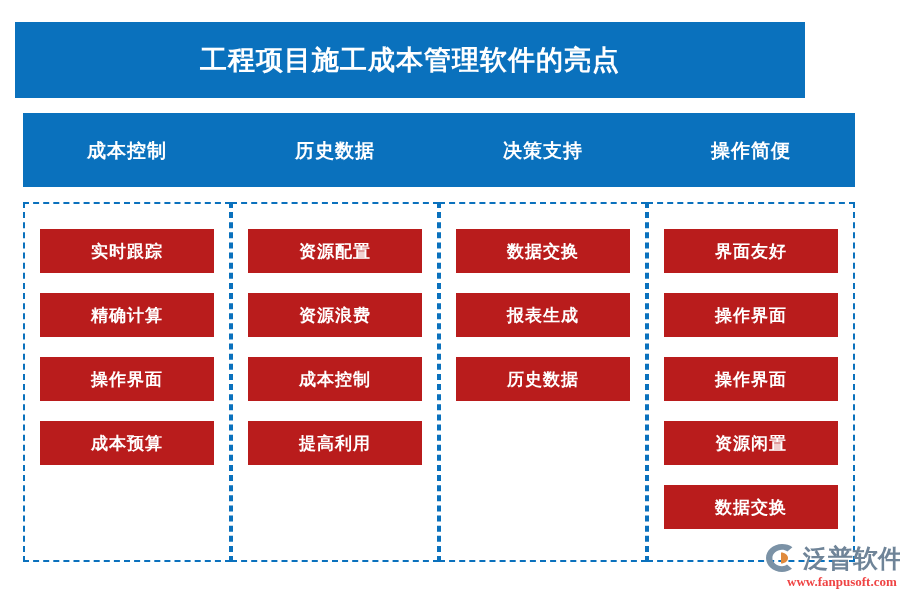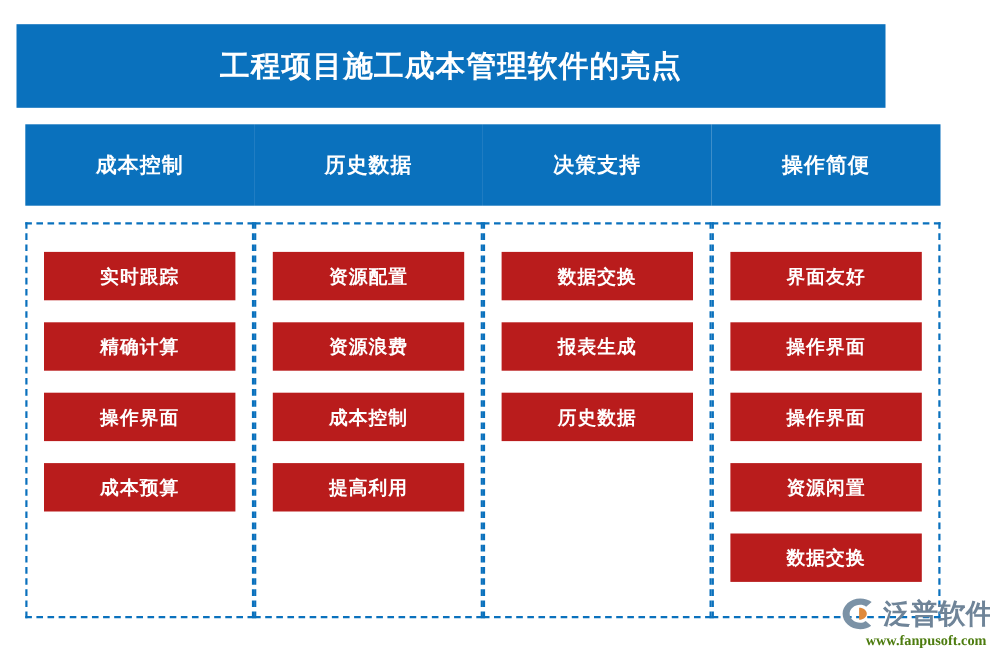--- a/index.html
+++ b/index.html
@@ -161,21 +161,21 @@
     font-family: "Liberation Serif", "DejaVu Serif", serif;
     font-size: 25px;
     font-weight: bold;
     line-height: 1;
     letter-spacing: 0px;
     white-space: nowrap;
   }
   .logo-url {
     margin-top: 2px;
     margin-left: 22px;
-    color: #4d7c0f;
+    color: #ef4444;
     font-family: "Liberation Serif", "DejaVu Serif", serif;
     font-size: 13px;
     font-weight: bold;
     line-height: 1;
     white-space: nowrap;
   }
 </style>
 </head>
 <body>
 

